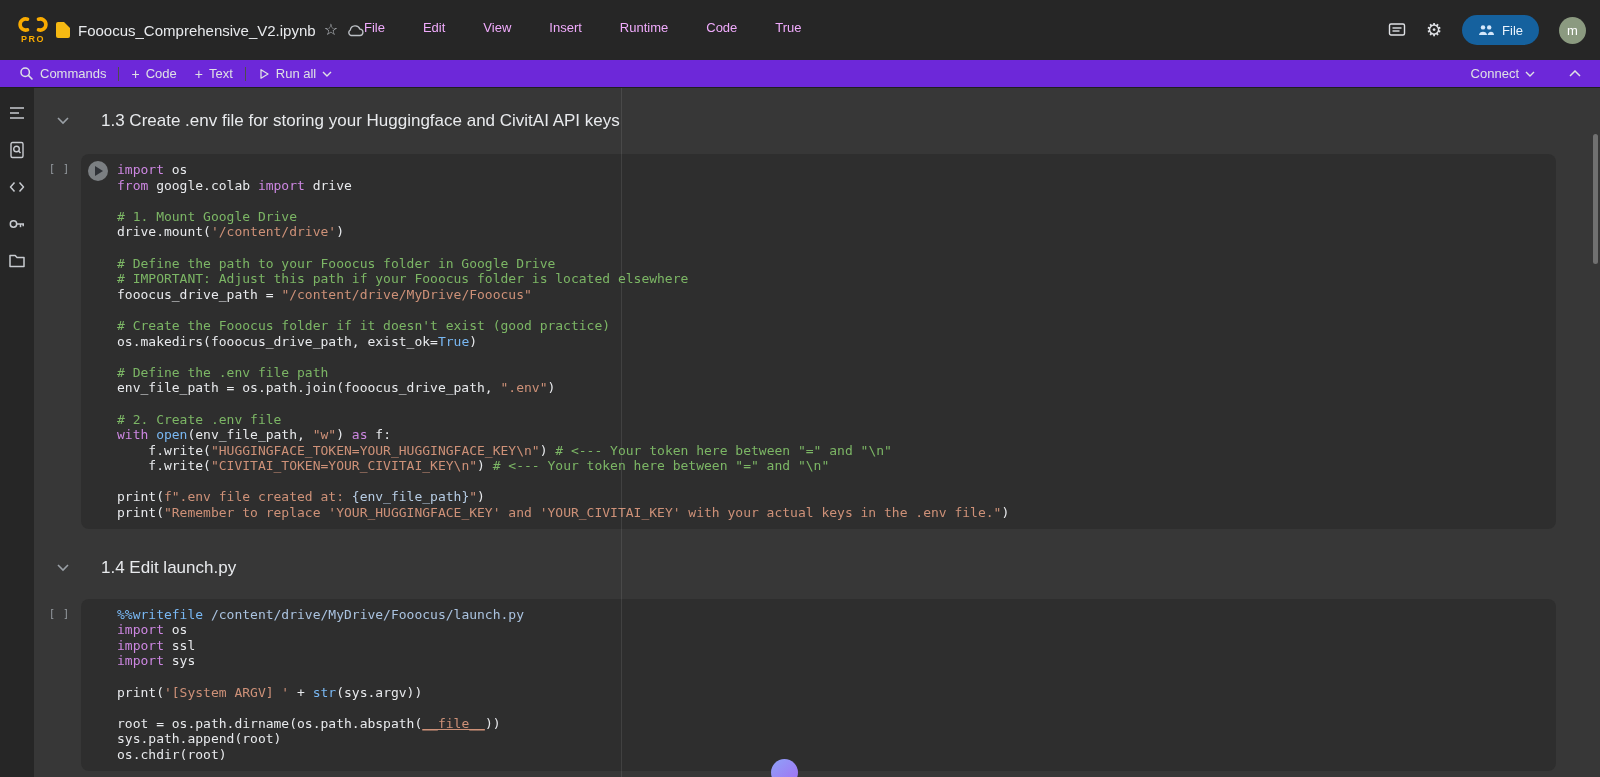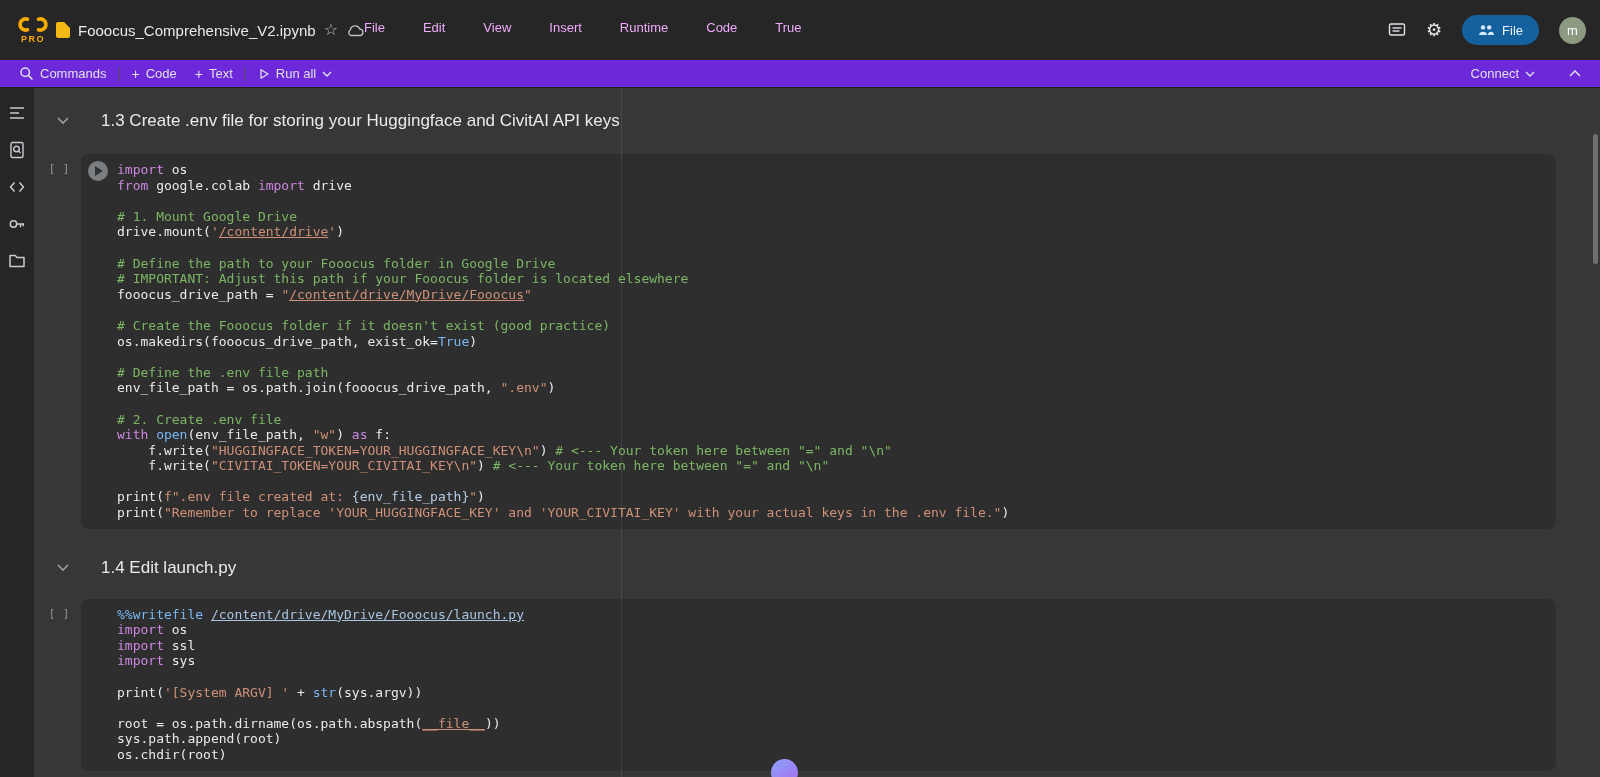--- a/index.html
+++ b/index.html
@@ -53,22 +53,22 @@
   .play-tri { width:0; height:0; border-left:8px solid #30343a; border-top:5px solid transparent; border-bottom:5px solid transparent; margin-left:2px; }
 
   .code { font-family:"DejaVu Sans Mono", monospace; font-size:13px; line-height:15.6px; white-space:pre; color:#e8eaed; cursor:text; }
   .cl { min-height:15.6px; }
   .t-p { color:#e8eaed; }
   .t-k { color:#cd87e2; }
   .t-s { color:#ce9178; }
   .t-c { color:#7cb665; }
   .t-b { color:#79b8f3; }
   .t-m { color:#79b8f3; }
-  .t-u { color:#ce9178; text-decoration:underline; }
-  .t-lb { color:#aac3e0; text-decoration:underline; }
+  .t-u { color:#ce9178; }
+  .t-lb { color:#aac3e0; }
   .t-d { color:#ce9178; text-decoration:underline; }
   .t-i { color:#b6cce4; }
 
   .scroll-thumb { position:absolute; right:2px; top:46px; width:5px; height:130px; background:#707070; border-radius:3px; cursor:pointer; z-index:6; }
   .fab { position:absolute; left:737px; bottom:-9px; width:27px; height:27px; border-radius:50%; background:linear-gradient(140deg,#8ea2f8,#a36df2); z-index:7; cursor:pointer; }
 
   svg { display:block; }
 </style>
 </head>
 <body>

